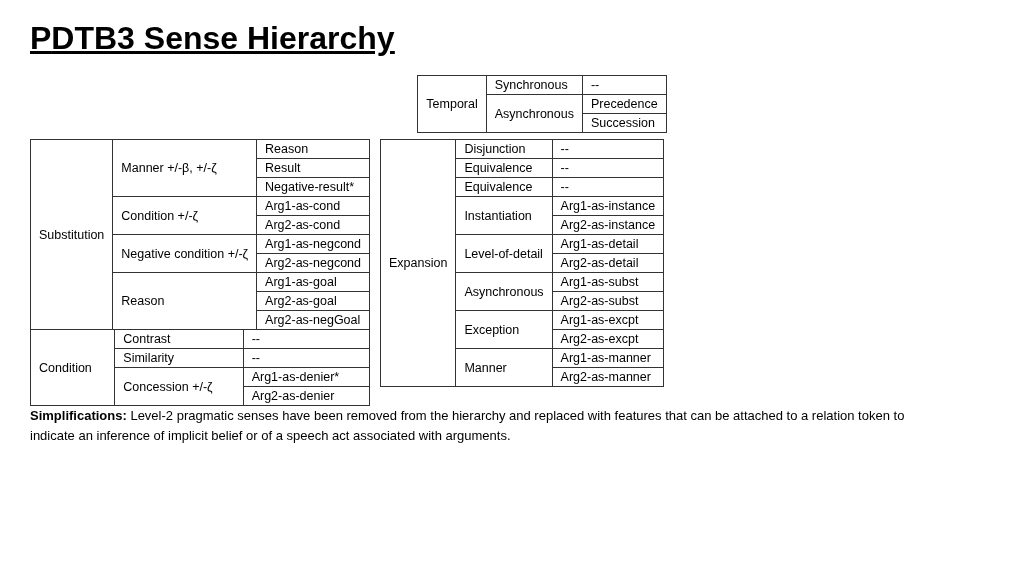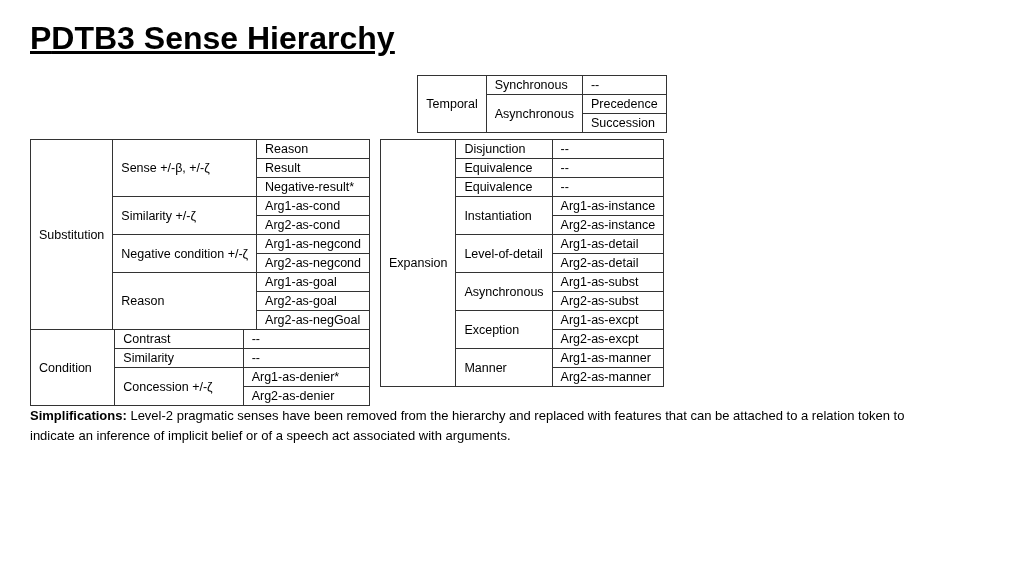--- a/index.html
+++ b/index.html
@@ -91,31 +91,31 @@
   </div>
 
   <div class="main-tables">
 
     <div style="display:flex; flex-direction:column; gap:0;">
 
       <table>
         <tbody>
             <tr>
           <td rowspan="12" class="rowspan-cell">Substitution</td>
-          <td rowspan="3" class="rowspan-cell">Sense +/-β, +/-ζ</td>
+          <td rowspan="3" class="rowspan-cell">Manner +/-β, +/-ζ</td>
           <td>Reason</td>
         </tr>
         <tr>
           <td>Result</td>
         </tr>
         <tr>
           <td>Negative-result*</td>
         </tr>
         <tr>
-          <td rowspan="2" class="rowspan-cell">Similarity +/-ζ</td>
+          <td rowspan="2" class="rowspan-cell">Condition +/-ζ</td>
           <td>Arg1-as-cond</td>
         </tr>
         <tr>
           <td>Arg2-as-cond</td>
         </tr>
         <tr>
           <td rowspan="2" class="rowspan-cell">Negative condition +/-ζ</td>
           <td>Arg1-as-negcond</td>
         </tr>
         <tr>

